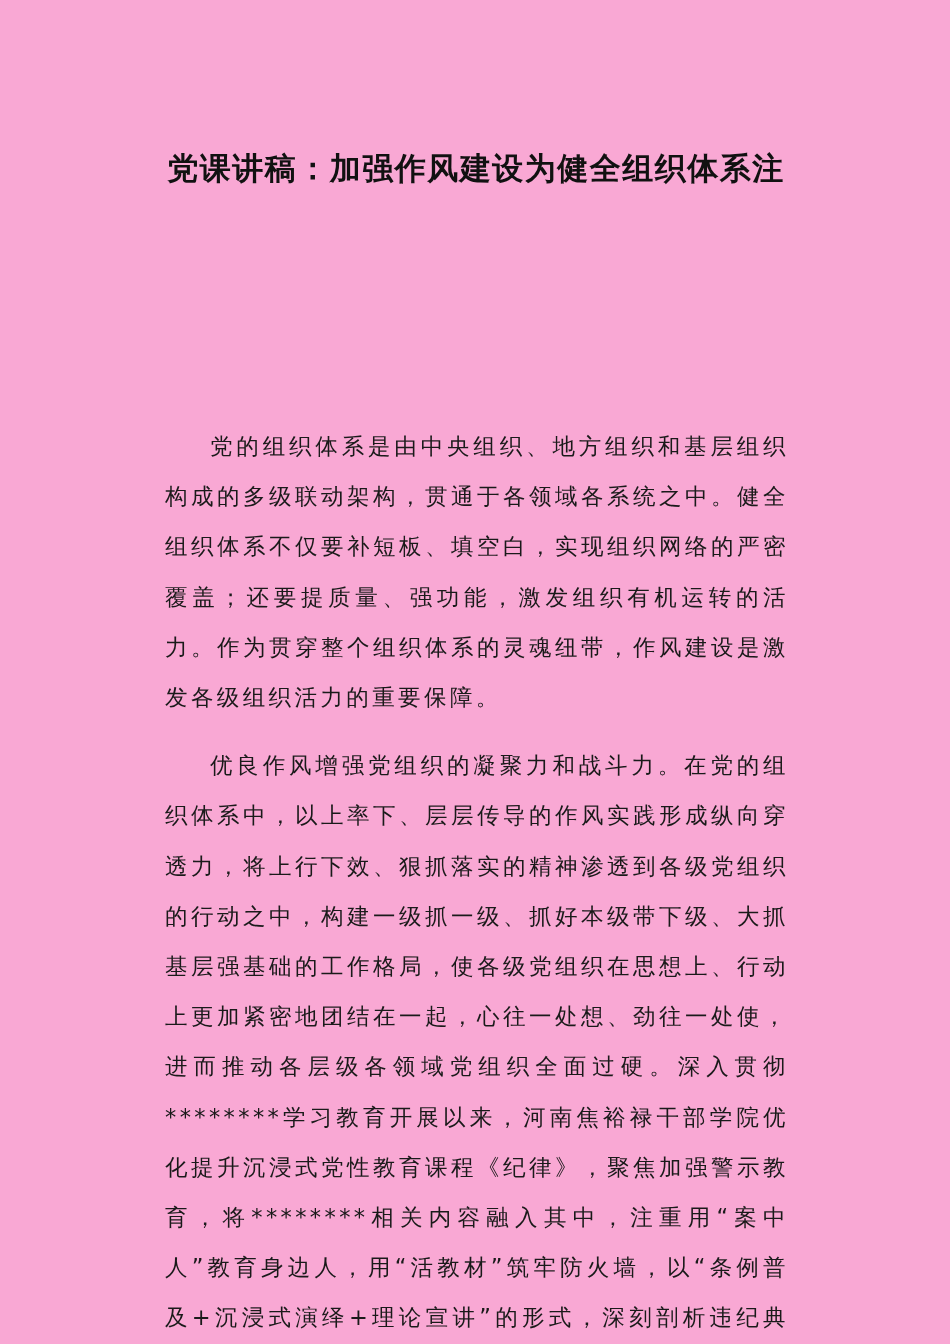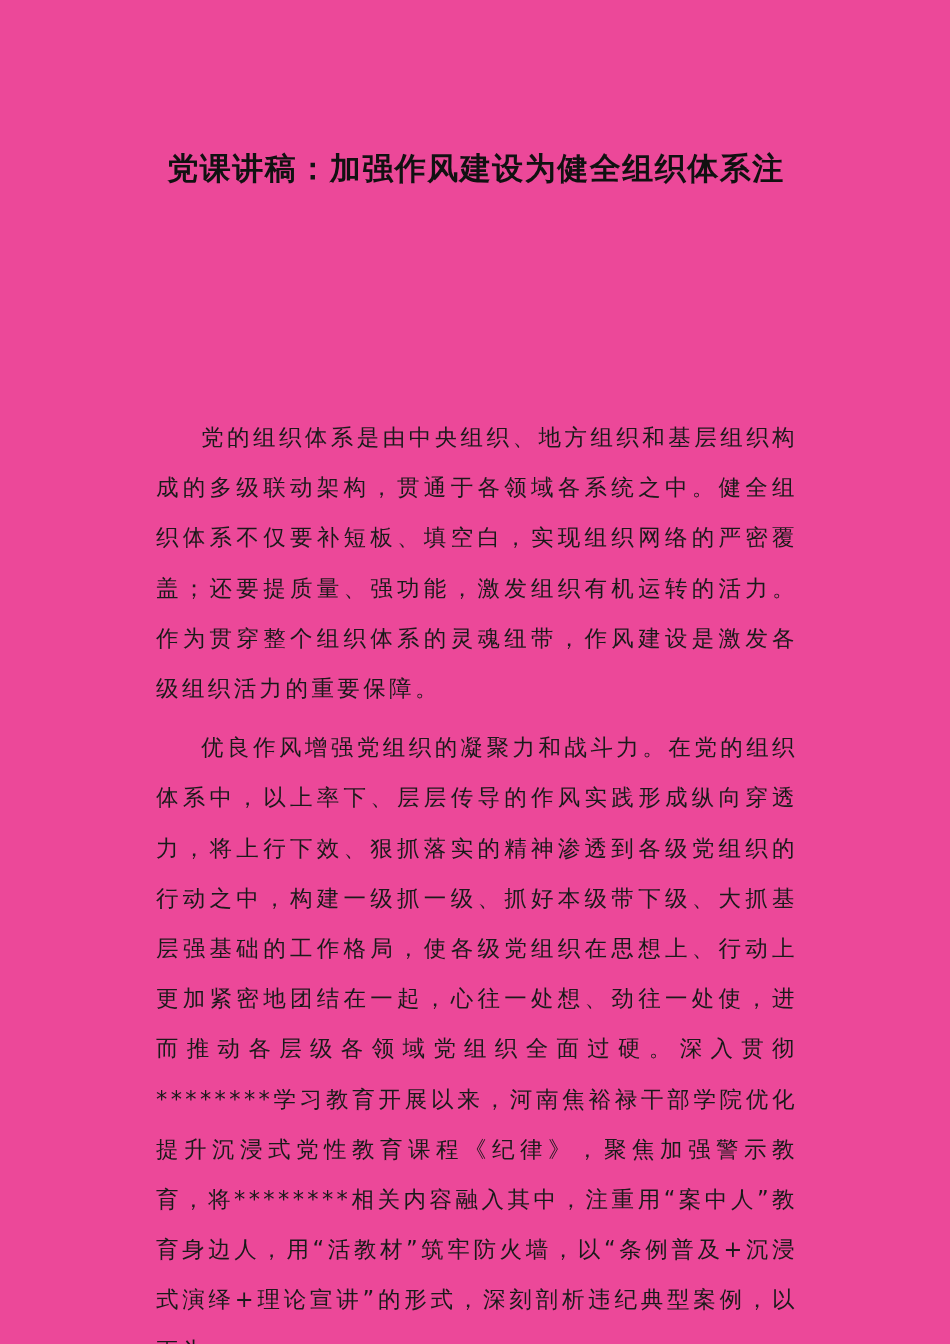--- a/index.html
+++ b/index.html
@@ -1,25 +1,25 @@
 <!DOCTYPE html>
 <html><head>
 <meta charset="utf-8">
 <style>
   html, body { margin: 0; padding: 0; background: #ffffff; }
   body { width: 950px; height: 1344px; position: relative; overflow: hidden;
          font-family: "DejaVu Serif", "Liberation Serif", serif; color: #111; }
-  .page { position: absolute; left: 0; top: 0; width: 950px; height: 1344px; background: #ec4899; }
+  .page { position: absolute; left: 0; top: 0; width: 950px; height: 1344px; background: #f9a8d4; }
   .title { position: absolute; left: 140px; width: 672px; text-align: center;
            font-size: 31px; font-weight: bold; letter-spacing: 1.5px; color: #111;
            font-family: "DejaVu Sans", "Liberation Sans", sans-serif; }
   .title.l1 { top: 148px; }
   .title.l2 { top: 246px; }
   .body { position: absolute; left: 147px; top: 403px; width: 660px; }
-  .para { margin: 9px; font-size: 22.5px; line-height: 50.2px; text-indent: 2em;
+  .para { margin: 18px; font-size: 22.5px; line-height: 50.2px; text-indent: 2em;
           text-align: justify; letter-spacing: 3.4px; color: #1a1a1a;
           font-family: "DejaVu Sans", "Liberation Sans", sans-serif; }
 </style>
 </head>
 <body>
 
 <div class="page">
   <div class="title l1">党课讲稿：加强作风建设为健全组织体系注</div>
   <div class="body">
     <p class="para">党的组织体系是由中央组织、地方组织和基层组织构成的多级联动架构，贯通于各领域各系统之中。健全组织体系不仅要补短板、填空白，实现组织网络的严密覆盖；还要提质量、强功能，激发组织有机运转的活力。作为贯穿整个组织体系的灵魂纽带，作风建设是激发各级组织活力的重要保障。</p>

